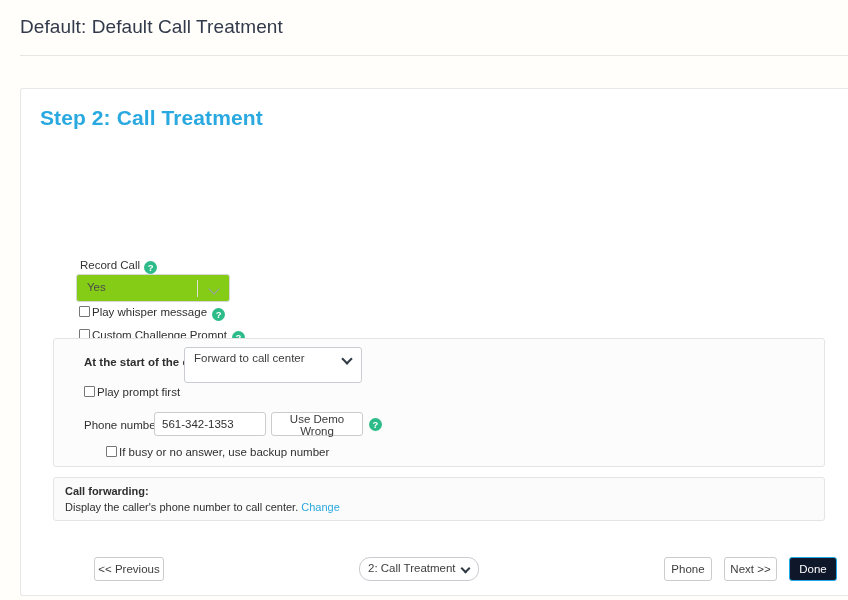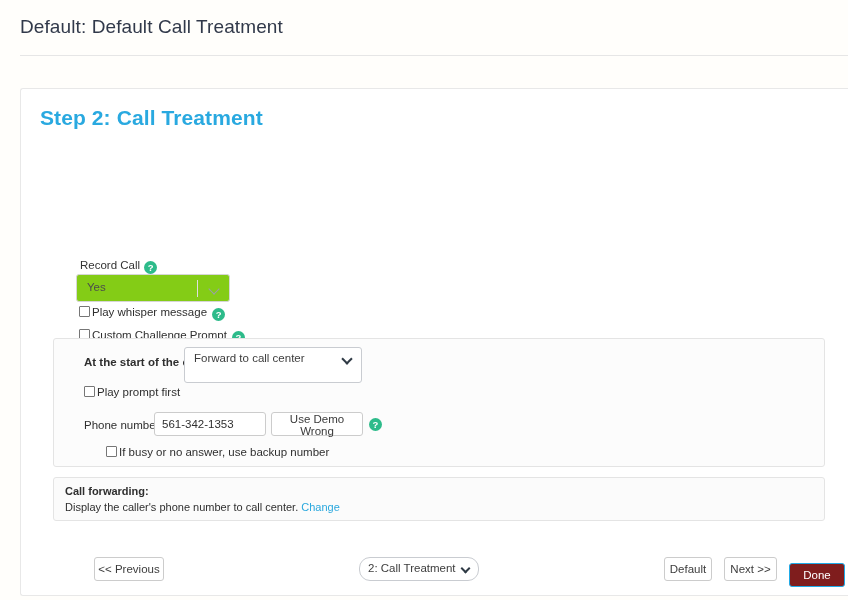--- a/index.html
+++ b/index.html
@@ -298,25 +298,24 @@
     font-size: 11.5px;
     color: #3d3d3d;
     cursor: pointer;
     padding: 0;
     height: 24px;
   }
   .btn-prev  { left: 32px;  top: 468px; width: 70px; margin-left: 41px; }
   .btn-cancel{ left: 643px; top: 468px; width: 48px; }
   .btn-next  { left: 703px; top: 468px; width: 53px; }
   .btn-done  {
-    left: 768px; top: 468px; width: 56px;
-    background: #7f1d1d;
+    left: 768px; top: 468px; width: 48px;
+    background: #0f172a;
     border: 1px solid #1fabe8;
     color: #ffffff;
-    margin-top: 6px;
   }
 
   .step-word {
     position: absolute;
     left: 311px; top: 472px;
     font-size: 14px;
     color: #2f2f2f;
     margin-left: 28px;
   }
   .step-select {
@@ -418,18 +417,18 @@
     </div>
 
     <button class="btn btn-prev">&lt;&lt; Previous</button>
 
     <span class="step-word">Step</span>
     <div class="step-select">
       <span class="sv">2: Call Treatment</span>
       <span class="sc"></span>
     </div>
 
-    <button class="btn btn-cancel">Default</button>
+    <button class="btn btn-cancel">Phone</button>
     <button class="btn btn-next">Next &gt;&gt;</button>
     <button class="btn btn-done">Done</button>
 
   </div>
 </div>
 
 </body></html>

